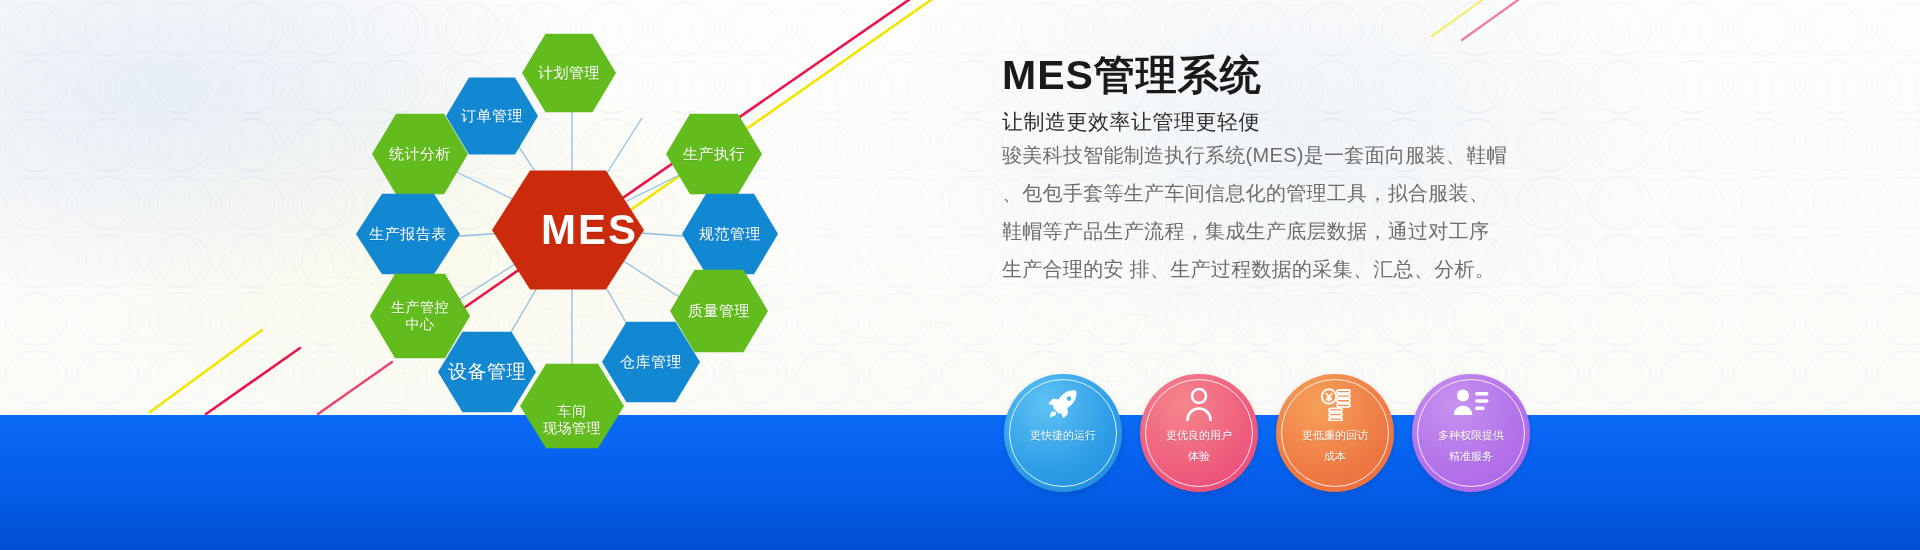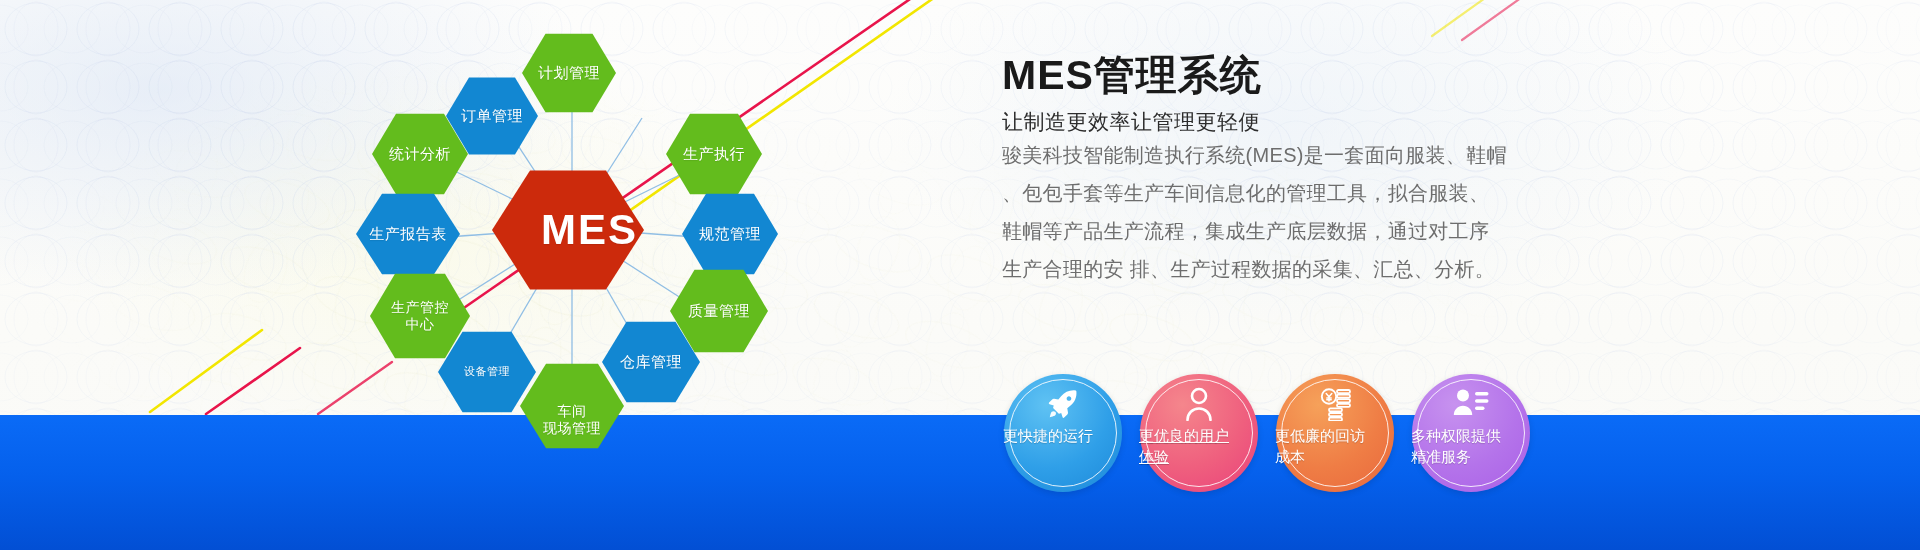--- a/index.html
+++ b/index.html
@@ -87,26 +87,26 @@
     content:""; position:absolute; inset:5px;
     border-radius:50%; border:1.6px solid rgba(255,255,255,.85);
     pointer-events:none;
   }
   .badge .bicon {
     margin-top:13px; height:34px;
     display:flex; align-items:center; justify-content:center;
   }
   .badge .bicon svg { display:block; }
   .badge .btext {
-    margin-top:4px; font-size:15px; line-height:21px;
-    text-align:left; width:120px;
+    margin-top:4px; font-size:11px; line-height:21px;
+    text-align:center; width:120px;
     text-shadow:0 1px 1px rgba(0,0,0,.18);
   }
   .b1 { background:radial-gradient(circle at 36% 26%,#5fc2f3 0%,#2f9fe8 55%,#1b87d8 100%); }
-  .b2 { background:radial-gradient(circle at 36% 26%,#f5868c 0%,#ef5f7e 55%,#e9407a 100%);text-decoration:underline; }
+  .b2 { background:radial-gradient(circle at 36% 26%,#f5868c 0%,#ef5f7e 55%,#e9407a 100%); }
   .b3 { background:radial-gradient(circle at 36% 26%,#f6a15a 0%,#ef7d45 55%,#e8673c 100%); }
   .b4 { background:radial-gradient(circle at 36% 26%,#c792ef 0%,#b473ea 55%,#a95fe6 100%); }
 </style>
 </head>
 <body>
 
 <div id="stage">
 
   <div class="bg-wash"></div>
 
@@ -210,21 +210,21 @@
 
     <div class="hex green" style="left:-10px;top:272px;width:100px;height:88px;font-size:14px;">
       <span class="lbl" style="white-space:pre-line;">生产管控
 中心</span>
     </div>
 
     <div class="hex green" style="left:290px;top:268px;width:98px;height:86px;font-size:15px;">
       <span class="lbl">质量管理</span>
     </div>
 
-    <div class="hex blue" style="left:58px;top:330px;width:98px;height:84px;font-size:11px;">
+    <div class="hex blue" style="left:58px;top:330px;width:98px;height:84px;font-size:19px;">
       <span class="lbl">设备管理</span>
     </div>
 
     <div class="hex blue" style="left:222px;top:320px;width:98px;height:84px;font-size:15px;">
       <span class="lbl">仓库管理</span>
     </div>
 
     <div class="hex green" style="left:140px;top:362px;width:104px;height:88px;font-size:14px;">
       <span class="lbl" style="white-space:pre-line;margin-top:28px;">车间
 现场管理</span>

